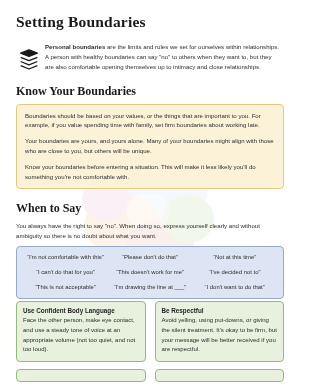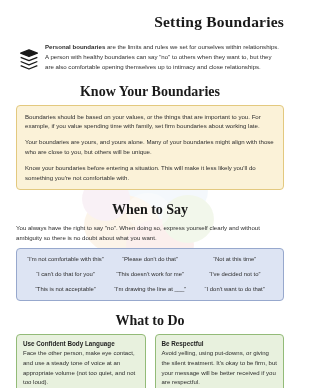--- a/index.html
+++ b/index.html
@@ -31,21 +31,21 @@
     width: 180px;
     height: 170px;
     transform: translateX(-50%);
     pointer-events: none;
     opacity: 0.22;
     z-index: 0;
   }
   .content { position: relative; z-index: 1; }
 
   .doc-title {
-    text-align: right;
+    text-align: left;
     font-family: "Liberation Serif", serif;
     font-weight: bold;
     font-size: 15.5px;
     letter-spacing: 0.2px;
     margin: 13px 0 0 0;
     color: #1a1a1a;
   }
 
   .intro {
     display: flex;
@@ -64,24 +64,23 @@
     font-size: 6.1px;
     line-height: 1.62;
     color: #2d2d2d;
     padding-right: 4px;
   }
   .intro-text b { font-weight: bold; }
 
   .section-head {
     font-family: "Liberation Serif", serif;
     font-weight: bold;
-    font-size: 14px;
+    font-size: 12px;
     color: #1a1a1a;
     margin: 12px 0 5px 0;
-    text-align: center;
   }
   .section-sub {
     font-size: 6.1px;
     line-height: 1.62;
     color: #2d2d2d;
     margin-bottom: 6px;
     padding-right: 6px;
   }
 
   .callout {
@@ -200,21 +199,20 @@
         <div class="phrase">“Not at this time”</div>
         <div class="phrase">“I can't do that for you”</div>
         <div class="phrase">“This doesn't work for me”</div>
         <div class="phrase">“I've decided not to”</div>
         <div class="phrase">“This is not acceptable”</div>
         <div class="phrase">“I'm drawing the line at ___”</div>
         <div class="phrase">“I don't want to do that”</div>
       </div>
     </div>
 
-    <h2 class="section-head">What to Do</h2>
 
     <div class="tip-grid">
       <div class="tip-card">
         <div class="tip-title">Use Confident Body Language</div>
         <div class="tip-body">Face the other person, make eye contact, and use a steady tone of voice at an appropriate volume (not too quiet, and not too loud).</div>
       </div>
       <div class="tip-card">
         <div class="tip-title">Be Respectful</div>
         <div class="tip-body">Avoid yelling, using put-downs, or giving the silent treatment. It's okay to be firm, but your message will be better received if you are respectful.</div>
       </div>

